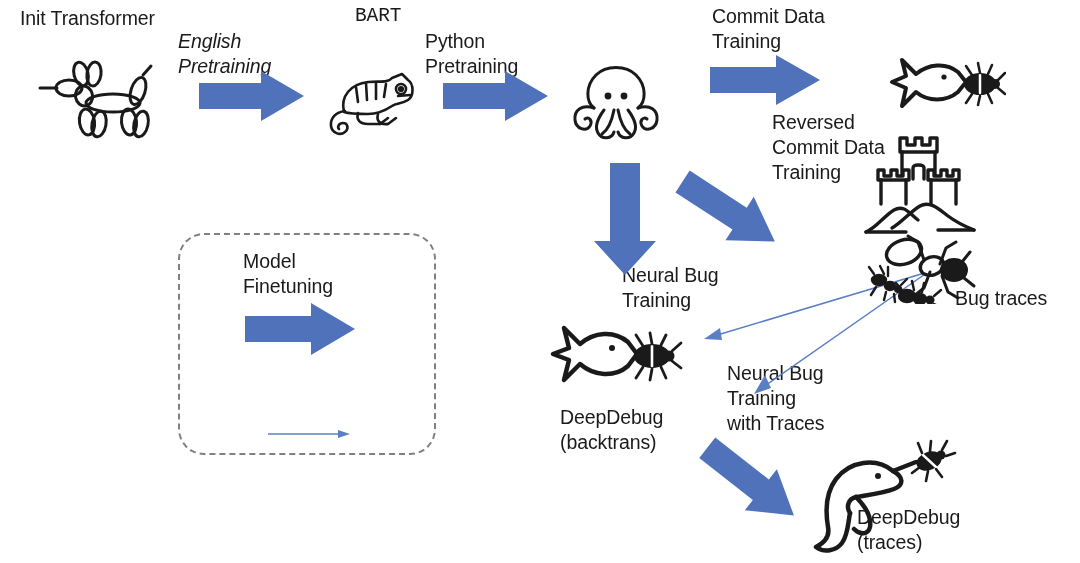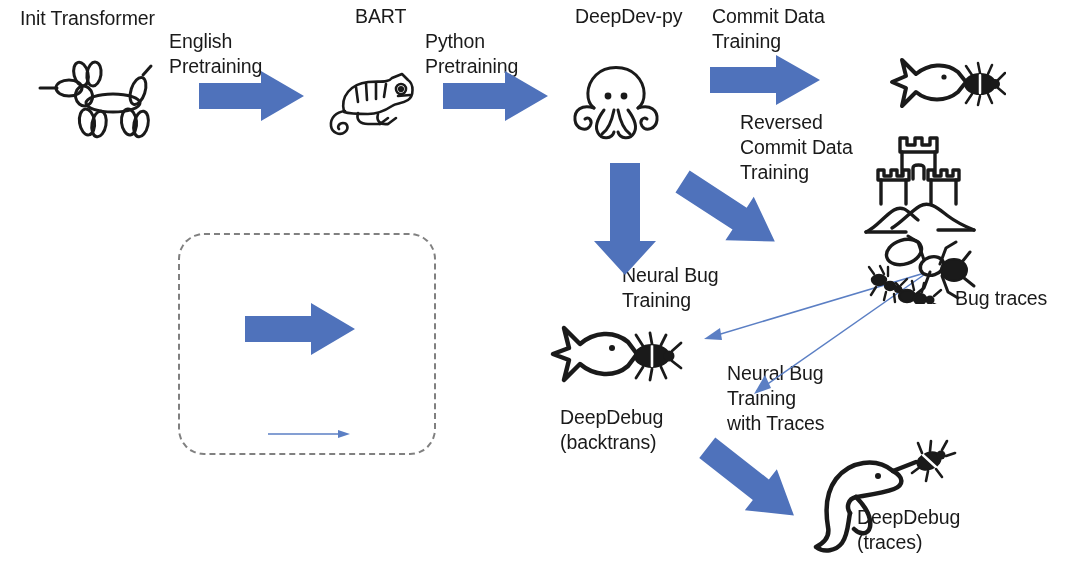--- a/index.html
+++ b/index.html
@@ -45,55 +45,56 @@
   }
   .thin-arrow svg { display: block; overflow: visible; }
 </style>
 </head>
 <body>
 
 <div id="canvas">
 
   <div class="lbl" style="left:20px; top:6px;text-align:right;">Init Transformer</div>
 
-  <div class="lbl" style="left:169px; top:29px;">English
+  <div class="lbl" style="left:178px; top:29px;font-style:italic;">English
 Pretraining</div>
 
-  <div class="lbl" style="left:355px; top:4px;">BART</div>
+  <div class="lbl" style="left:355px; top:4px;font-family:Liberation Mono, monospace;">BART</div>
 
   <div class="lbl" style="left:425px; top:29px;">Python
 Pretraining</div>
 
-  <div class="lbl" style="left:575px; top:4px;">DeepDev-py</div>
 
   <div class="lbl" style="left:712px; top:4px;">Commit Data
 Training</div>
 
 
-  <div class="lbl" style="left:740px; top:110px;">Reversed
+  <div class="lbl" style="left:772px; top:110px;">Reversed
 Commit Data
 Training</div>
 
   <div class="lbl" style="left:622px; top:263px;">Neural Bug
 Training</div>
 
   <div class="lbl" style="left:955px; top:286px;">Bug traces</div>
 
   <div class="lbl" style="left:727px; top:361px;">Neural Bug
 Training
 with Traces</div>
 
   <div class="lbl" style="left:560px; top:405px;">DeepDebug
 (backtrans)</div>
 
   <div class="lbl" style="left:857px; top:505px;">DeepDebug
 (traces)</div>
 
   <div class="legend-box" style="left:178px; top:233px; width:258px; height:222px;"></div>
 
+  <div class="lbl" style="left:243px; top:249px;">Model
+Finetuning</div>
 
 
   <div class="arrow" style="left:245px; top:303px;">
     <svg width="110" height="52" viewBox="0 0 110 52">
       <polygon points="0,13 66,13 66,0 110,26 66,52 66,39 0,39" fill="#4F72BB"></polygon>
     </svg>
   </div>
 
   <div class="thin-arrow" style="left:268px; top:427px;">
     <svg width="82" height="14" viewBox="0 0 82 14">

